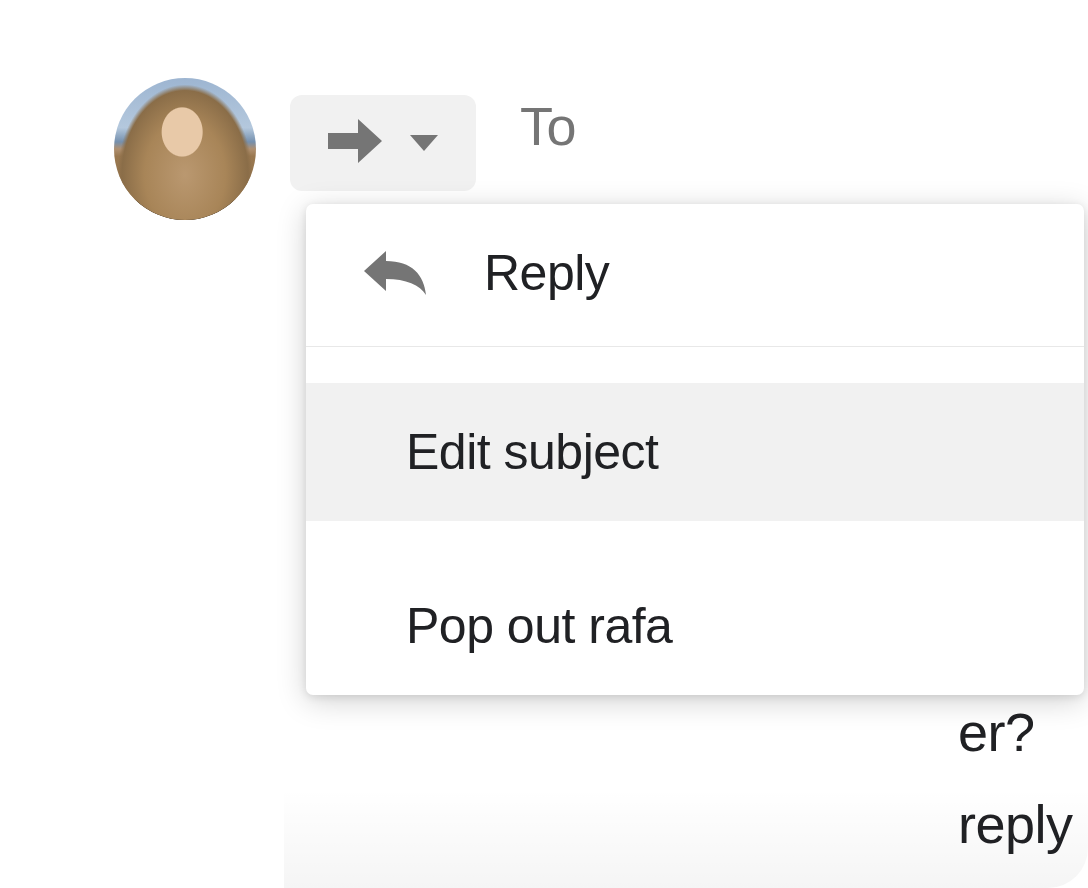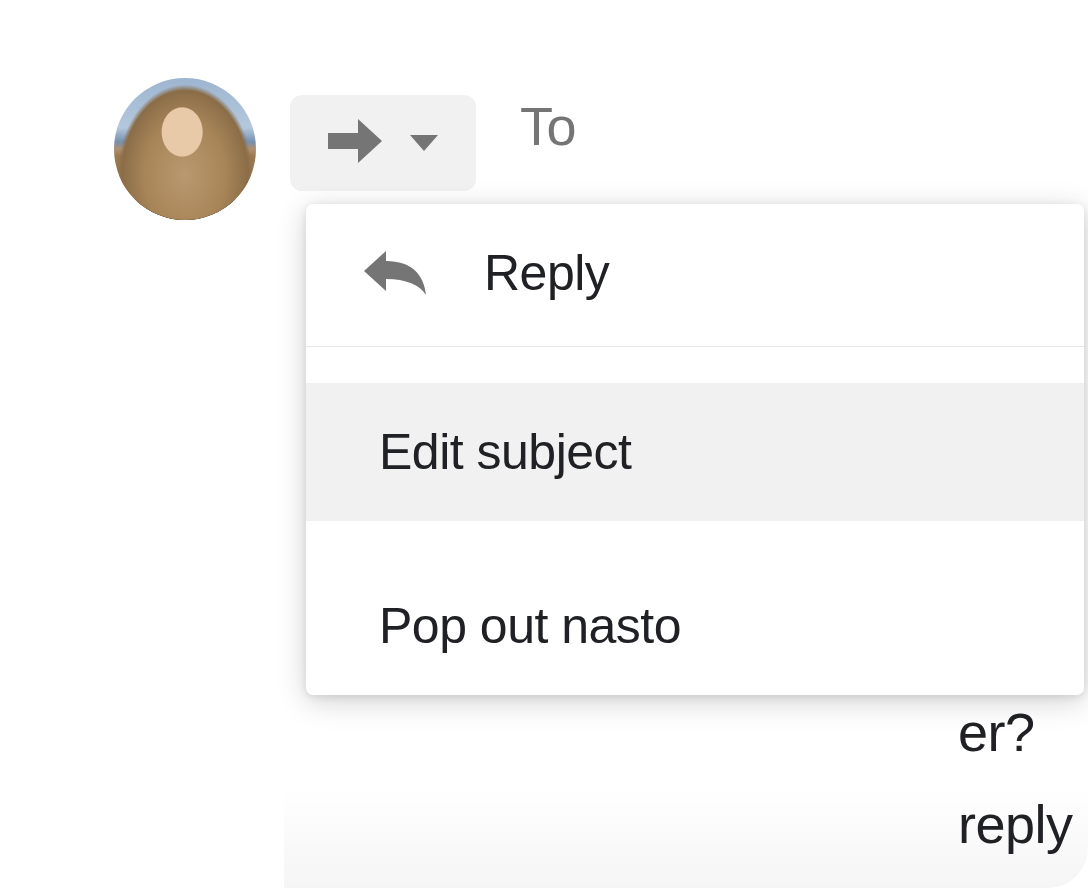--- a/index.html
+++ b/index.html
@@ -114,21 +114,21 @@
     .menu-item .icon-slot {
       width: 120px;
       display: flex;
       align-items: center;
       justify-content: flex-start;
     }
     .menu-item .label-slot {
       flex: 1;
     }
     .menu-item.no-icon {
-      padding-left: 73px;
+      padding-left: 100px;
       margin-top: 36px;
     }
     .divider {
       height: 1px;
       background: #e8e8e8;
       margin: 4px 0;
     }
     .reply-icon {
       width: 62px;
       height: 44px;
@@ -206,20 +206,20 @@
       </div>
 
 
       <div class="divider"></div>
 
       <div class="menu-item no-icon hovered">
         <span class="label-slot">Edit subject</span>
       </div>
 
       <div class="menu-item no-icon">
-        <span class="label-slot">Pop out nasto</span>
+        <span class="label-slot">Pop out rafa</span>
       </div>
     </div>
 
     <div class="bottom-shadow"></div>
 
   </div>
 </div>
 
 </body></html>

